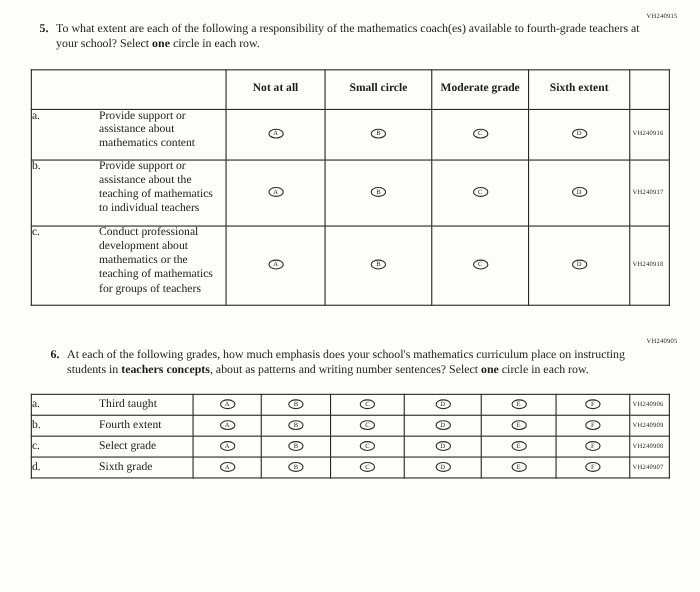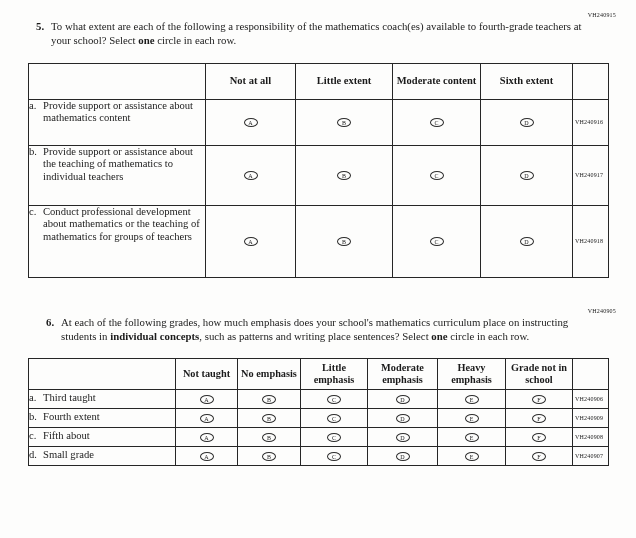--- a/index.html
+++ b/index.html
@@ -49,21 +49,21 @@
     vertical-align:middle;
     padding:3px 2px;
     line-height:1.15;
   }
   .label-cell {
     vertical-align:top;
     padding:2px 3px 2px 3px;
   }
   .label-flex { display:flex; font-size:10.6px; line-height:1.22; }
   .row-letter { flex:0 0 14px; }
-  .row-label { flex:1; padding-right:2px; }
+  .row-label { flex:1; padding-right:2px;margin-left:47px; }
   .opt { text-align:center; vertical-align:middle; }
   .circle {
     display:inline-block;
     width:14px; height:9px;
     border:1px solid #2c2c2c;
     border-radius:50%;
     font-size:6px;
     line-height:8px;
     text-align:center;
     overflow:hidden;
@@ -109,22 +109,22 @@
         <col style="width:90px">
         <col style="width:97px">
       <col style="width:88px">
         <col style="width:92px">
         <col style="width:36px">
     </colgroup>
     <tbody>
         <tr class="hrow">
       <th></th>
       <th>Not at all</th>
-      <th>Little extent</th>
-      <th>Moderate content</th>
+      <th>Small circle</th>
+      <th>Moderate grade</th>
       <th>Sixth extent</th>
       <th></th>
     </tr>
     <tr class="ra">
       <td class="label-cell">
         <div class="label-flex">
           <span class="row-letter">a.</span>
           <span class="row-label">Provide support or assistance about mathematics content</span>
         </div>
       </td>
@@ -160,45 +160,35 @@
       <td class="opt"><span class="circle">D</span></td>
       <td class="code-cell">VH240918</td>
     </tr>
   </tbody>
     </table>
 
   <div class="section-code code-q6">VH240905</div>
 
   <div class="question q6">
     <span class="qnum">6.</span>
-    <span class="qtext"><span>At each of the following grades, how much emphasis does your school's mathematics curriculum place on instructing students in </span><span class="bold">individual concepts</span><span>, such as patterns and writing place sentences? Select </span><span class="bold">one</span><span> circle in each row.</span></span>
+    <span class="qtext"><span>At each of the following grades, how much emphasis does your school's mathematics curriculum place on instructing students in </span><span class="bold">teachers concepts</span><span>, about as patterns and writing number sentences? Select </span><span class="bold">one</span><span> circle in each row.</span></span>
   </div>
 
   <table class="qtable t2">
     <colgroup>
       <col style="width:147px">
         <col style="width:62px">
         <col style="width:63px">
         <col style="width:67px">
       <col style="width:70px">
         <col style="width:68px">
         <col style="width:67px">
         <col style="width:36px">
     </colgroup>
     <tbody>
-        <tr class="hrow">
-      <th></th>
-      <th>Not taught</th>
-      <th>No emphasis</th>
-      <th>Little emphasis</th>
-      <th>Moderate emphasis</th>
-      <th>Heavy emphasis</th>
-      <th>Grade not in school</th>
-      <th></th>
-    </tr>
     <tr>
       <td class="label-cell">
         <div class="label-flex">
           <span class="row-letter">a.</span>
           <span class="row-label">Third taught</span>
         </div>
       </td>
       <td class="opt"><span class="circle">A</span></td>
       <td class="opt"><span class="circle">B</span></td>
       <td class="opt"><span class="circle">C</span></td>
@@ -219,36 +209,36 @@
       <td class="opt"><span class="circle">C</span></td>
       <td class="opt"><span class="circle">D</span></td>
       <td class="opt"><span class="circle">E</span></td>
       <td class="opt"><span class="circle">F</span></td>
       <td class="code-cell">VH240909</td>
     </tr>
     <tr>
       <td class="label-cell">
         <div class="label-flex">
           <span class="row-letter">c.</span>
-          <span class="row-label">Fifth about</span>
+          <span class="row-label">Select grade</span>
         </div>
       </td>
       <td class="opt"><span class="circle">A</span></td>
       <td class="opt"><span class="circle">B</span></td>
       <td class="opt"><span class="circle">C</span></td>
       <td class="opt"><span class="circle">D</span></td>
       <td class="opt"><span class="circle">E</span></td>
       <td class="opt"><span class="circle">F</span></td>
       <td class="code-cell">VH240908</td>
     </tr>
     <tr>
       <td class="label-cell">
         <div class="label-flex">
           <span class="row-letter">d.</span>
-          <span class="row-label">Small grade</span>
+          <span class="row-label">Sixth grade</span>
         </div>
       </td>
       <td class="opt"><span class="circle">A</span></td>
       <td class="opt"><span class="circle">B</span></td>
       <td class="opt"><span class="circle">C</span></td>
       <td class="opt"><span class="circle">D</span></td>
       <td class="opt"><span class="circle">E</span></td>
       <td class="opt"><span class="circle">F</span></td>
       <td class="code-cell">VH240907</td>
     </tr>

